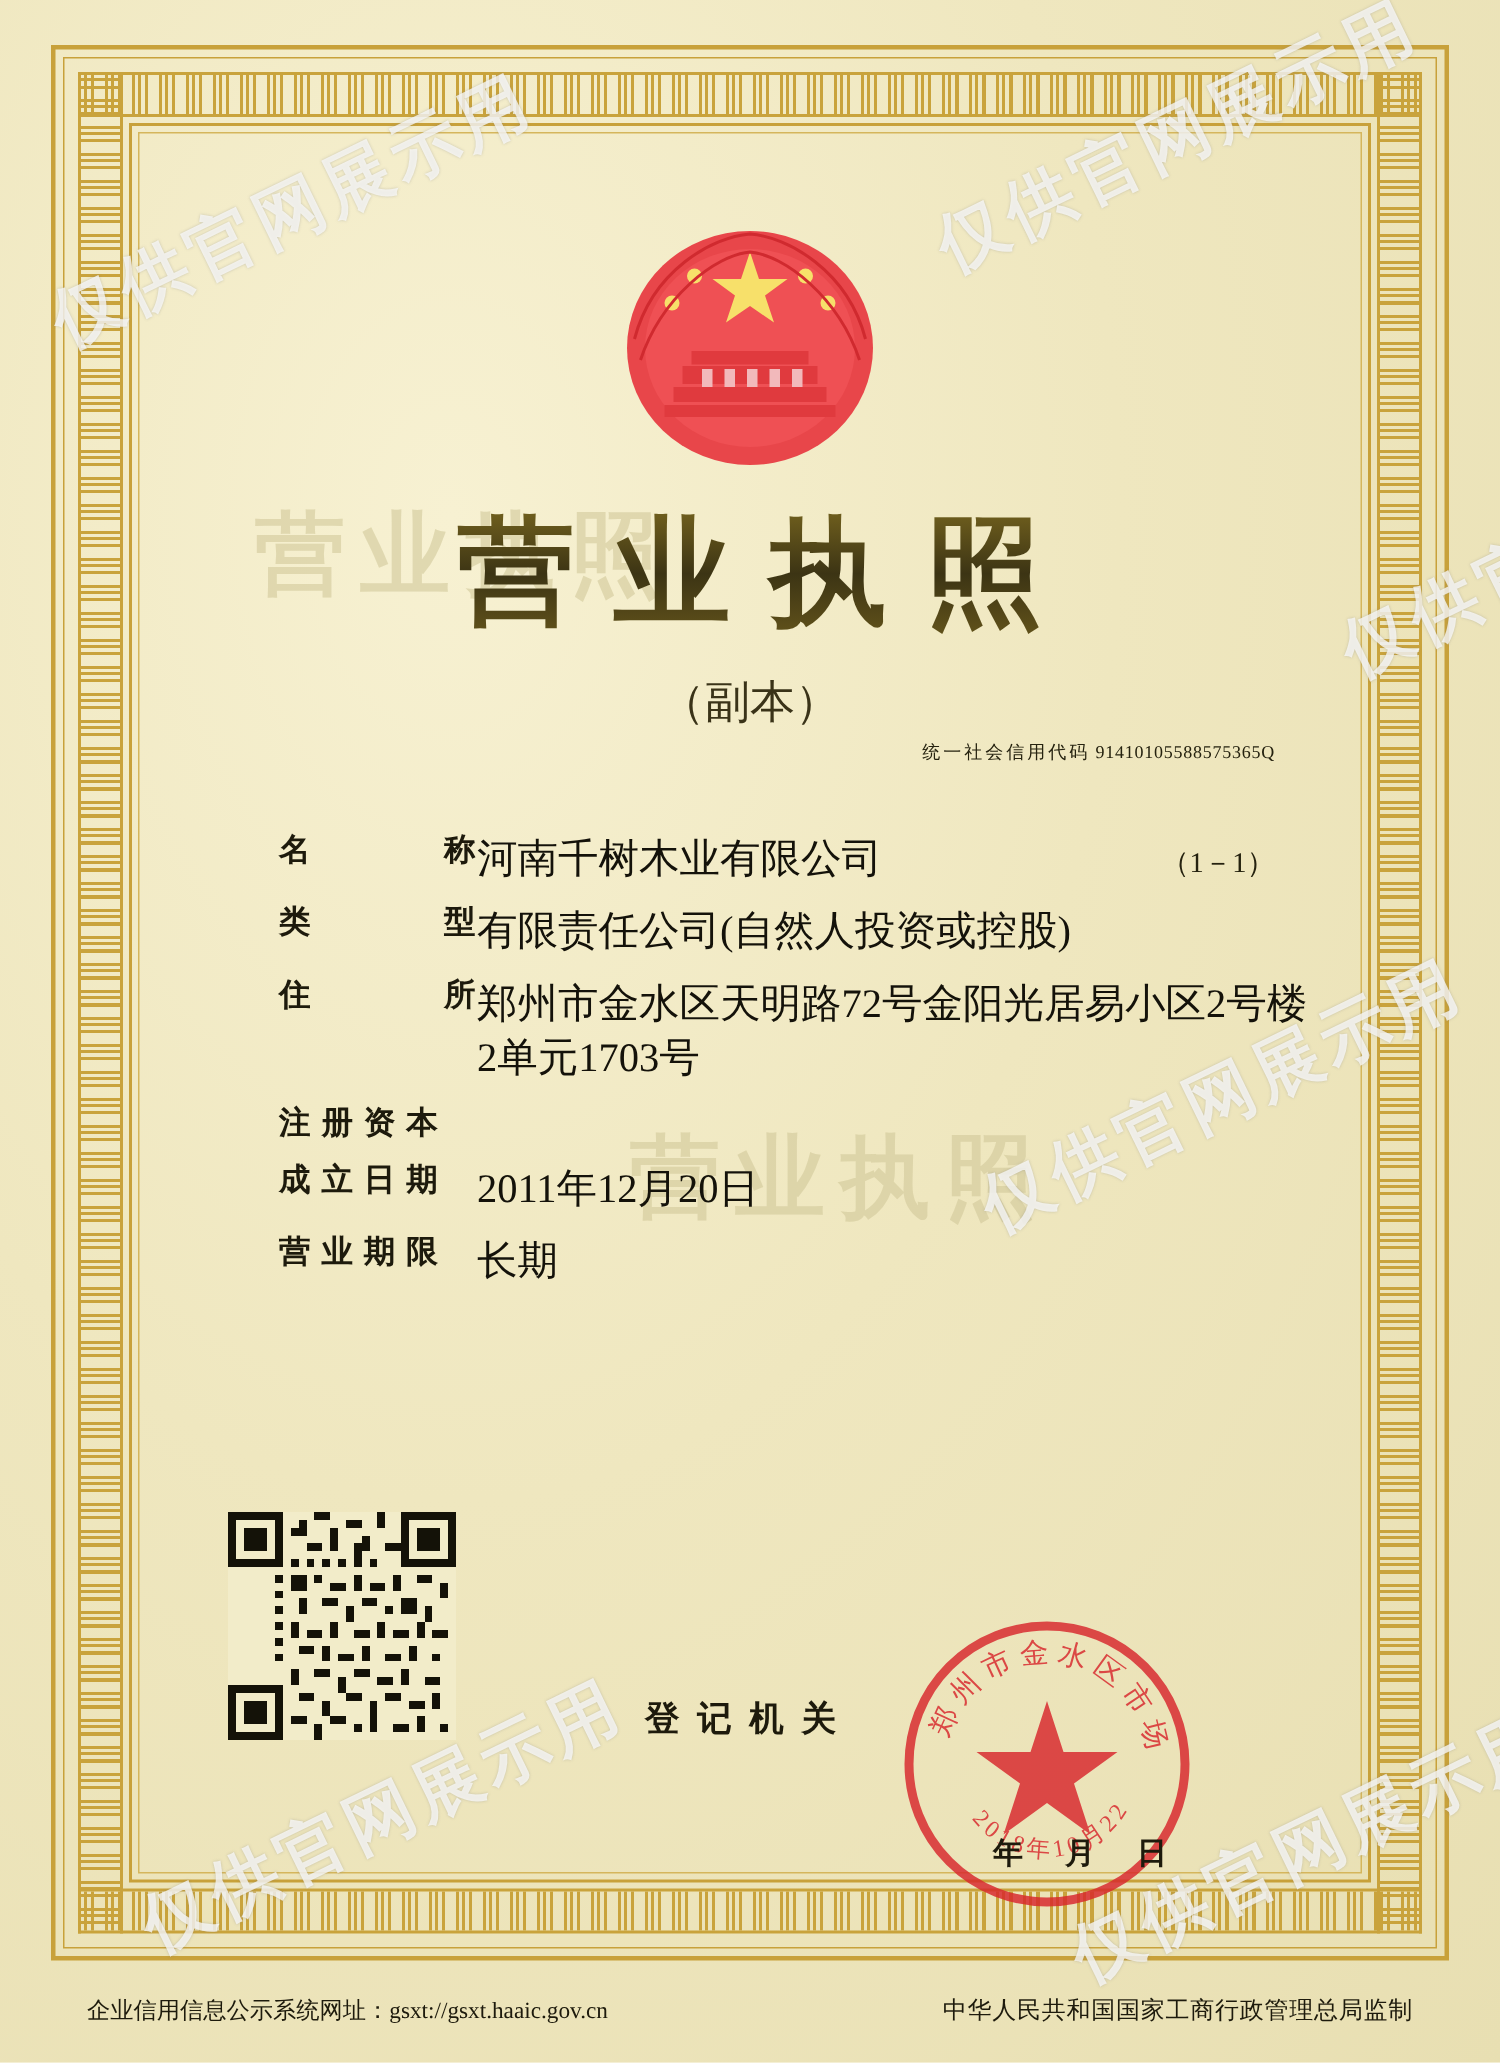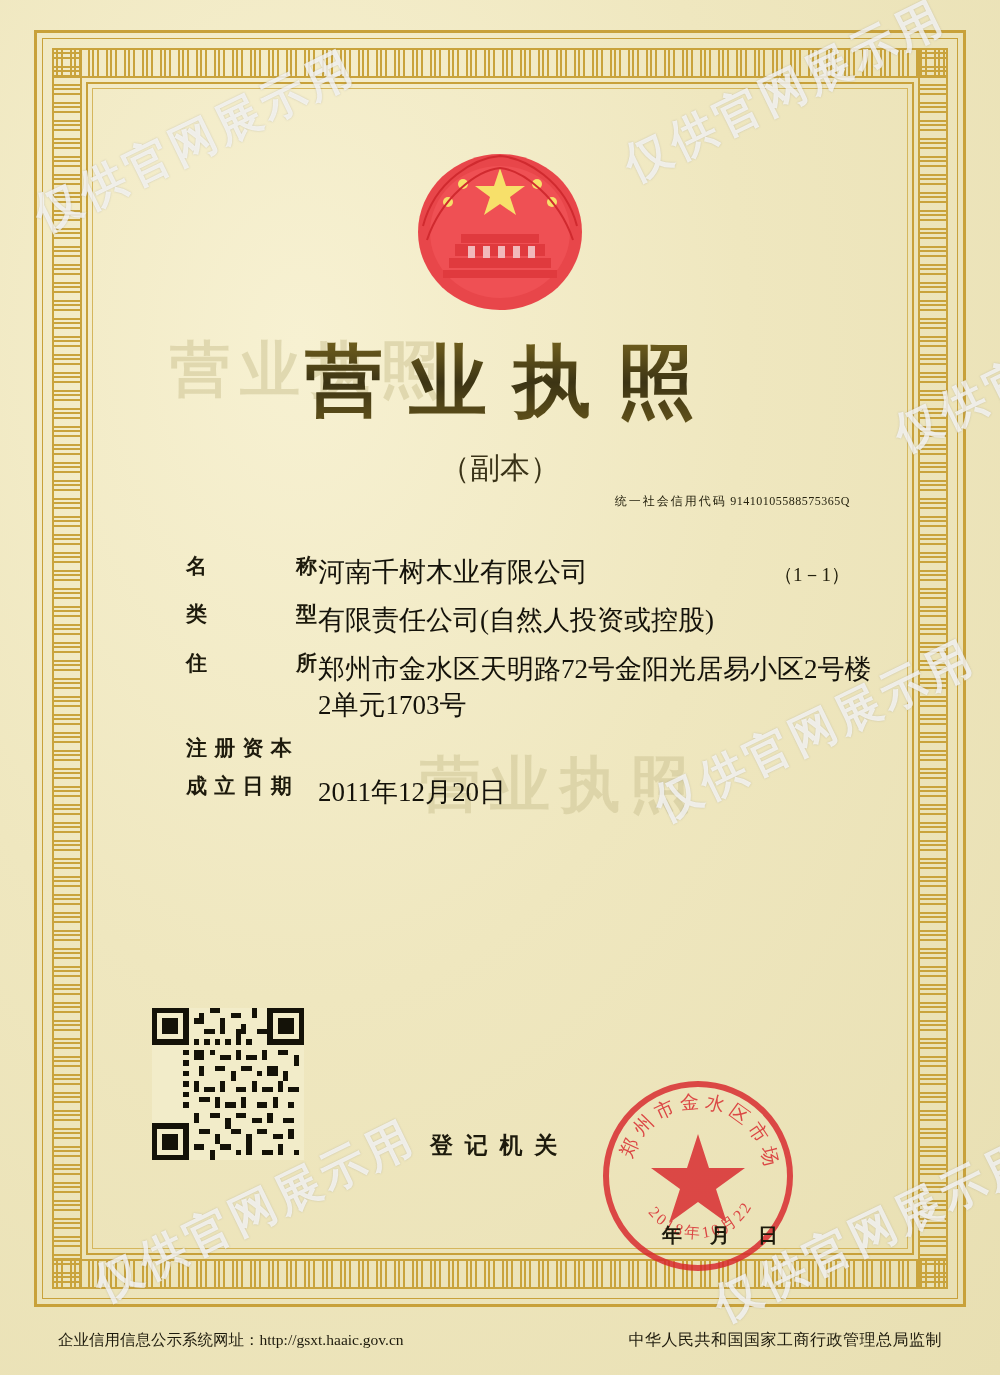--- a/index.html
+++ b/index.html
@@ -348,20 +348,24 @@
 
     <div class="row">
       <div class="label">注 册 资 本</div>
     </div>
 
     <div class="row">
       <div class="label">成 立 日 期</div>
       <div class="value">2011年12月20日</div>
     </div>
 
+    <div class="row">
+      <div class="label">营 业 期 限</div>
+      <div class="value">长期</div>
+    </div>
 
 
   </div>
 
   <div class="qr">
     <svg width="152" height="152" viewBox="0 0 29 29" shape-rendering="crispEdges" xmlns="http://www.w3.org/2000/svg">
       <rect width="29" height="29" fill="#f2ecc9"></rect>
       <g fill="#141208">
 
         <rect x="0" y="0" width="7" height="1"></rect>
@@ -475,21 +479,21 @@
         <textPath href="#sealArc" startOffset="8%">郑州市金水区市场监督管理局</textPath>
       </text>
       <text fill="#d8262c" font-size="16" font-family="'Liberation Serif', serif" letter-spacing="3">
         <textPath href="#sealArcBottom" startOffset="20%">2018年10月22</textPath>
       </text>
     </svg>
   </div>
 
   <div class="date-units">年月日</div>
 
-  <div class="footer-left">企业信用信息公示系统网址：http://gsxt.haaic.gov.cn</div>
+  <div class="footer-left">企业信用信息公示系统网址：gsxt://gsxt.haaic.gov.cn</div>
   <div class="footer-right">中华人民共和国国家工商行政管理总局监制</div>
 
   <div class="wm-layer">
     <div class="wm" style="left:20px; top:110px;">仅供官网展示用</div>
     <div class="wm" style="left:610px; top:60px;">仅供官网展示用</div>
     <div class="wm" style="left:640px; top:700px;">仅供官网展示用</div>
     <div class="wm" style="left:80px; top:1180px;">仅供官网展示用</div>
     <div class="wm" style="left:700px; top:1200px;">仅供官网展示用</div>
     <div class="wm" style="left:880px; top:330px;">仅供官网展示用</div>
   </div>

